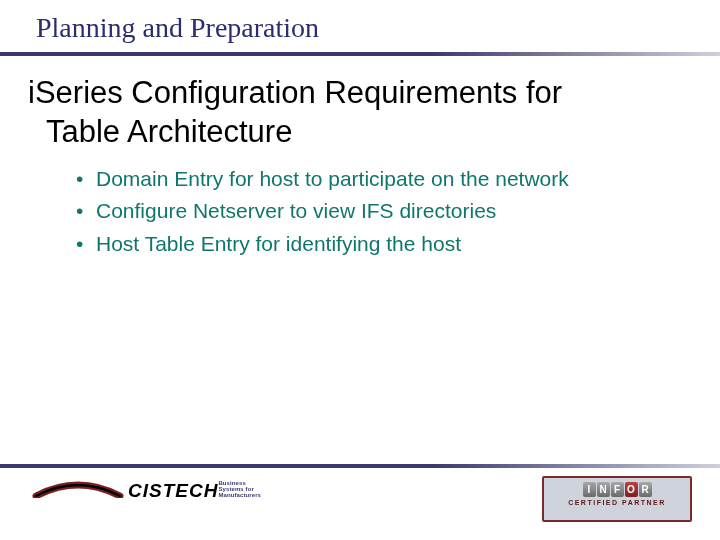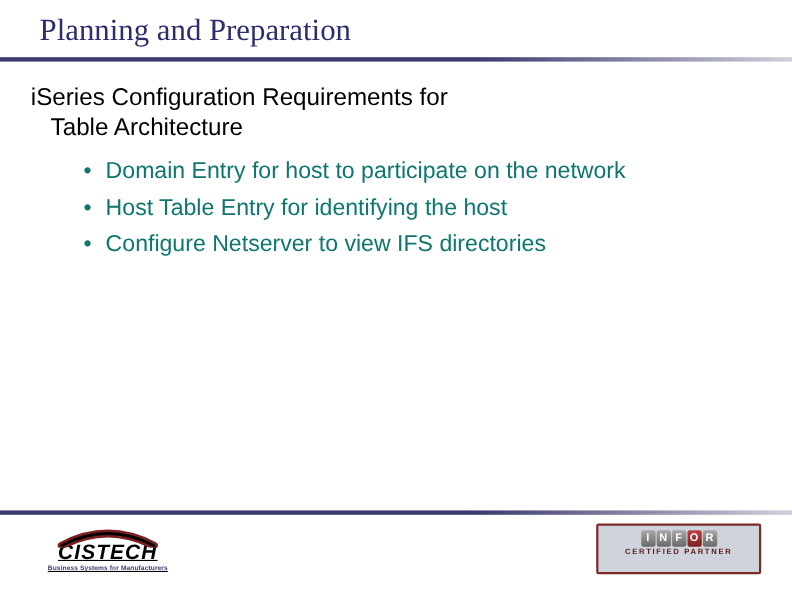--- a/index.html
+++ b/index.html
@@ -24,21 +24,21 @@
     }
     .title-underline {
       height: 4px;
       background: linear-gradient(to right, #3a3a6e 0%, #3a3a6e 60%, #d0d0dc 100%);
       margin: 0 0 18px 0;
     }
     .content {
       padding: 0 36px 0 28px;
     }
     .subtitle {
-      font-size: 22px;
+      font-size: 31px;
       color: #000000;
       line-height: 1.25;
       margin-bottom: 14px;
       font-weight: normal;
     }
     .subtitle-line2 {
       padding-left: 18px;
     }
     .bullets {
       list-style: none;
@@ -75,23 +75,21 @@
     }
     .logo-right {
       position: absolute;
       bottom: 14px;
       right: 28px;
       width: 150px;
       height: 50px;
     }
     .cistech-logo {
       display: flex;
-      flex-direction: column;
-      align-items: center;
-      text-decoration: underline;
+      flex-direction: row;
     }
     .cistech-arc {
       width: 100px;
       height: 18px;
       position: relative;
       margin-bottom: -6px;
     }
     .cistech-text {
       font-size: 19px;
       font-weight: 900;
@@ -153,22 +151,22 @@
 <h1 class="slide-title">Planning and Preparation</h1>
 <div class="title-underline"></div>
 
 <div class="content">
   <div class="subtitle">
     <span>iSeries Configuration Requirements for</span><br>
     <span class="subtitle-line2">Table Architecture</span>
   </div>
   <ul class="bullets">
     <li>Domain Entry for host to participate on the network</li>
+    <li>Configure Netserver to view IFS directories</li>
     <li>Host Table Entry for identifying the host</li>
-    <li>Configure Netserver to view IFS directories</li>
   </ul>
 </div>
 
 <div class="footer-line"></div>
 
 <div class="logo-left">
   <div class="cistech-logo">
     <div class="cistech-arc">
       <svg width="100" height="18" viewBox="0 0 100 18">
         <path d="M 8 16 Q 50 -6 92 16" stroke="#7b2020" stroke-width="7" fill="none" stroke-linecap="round"></path>

